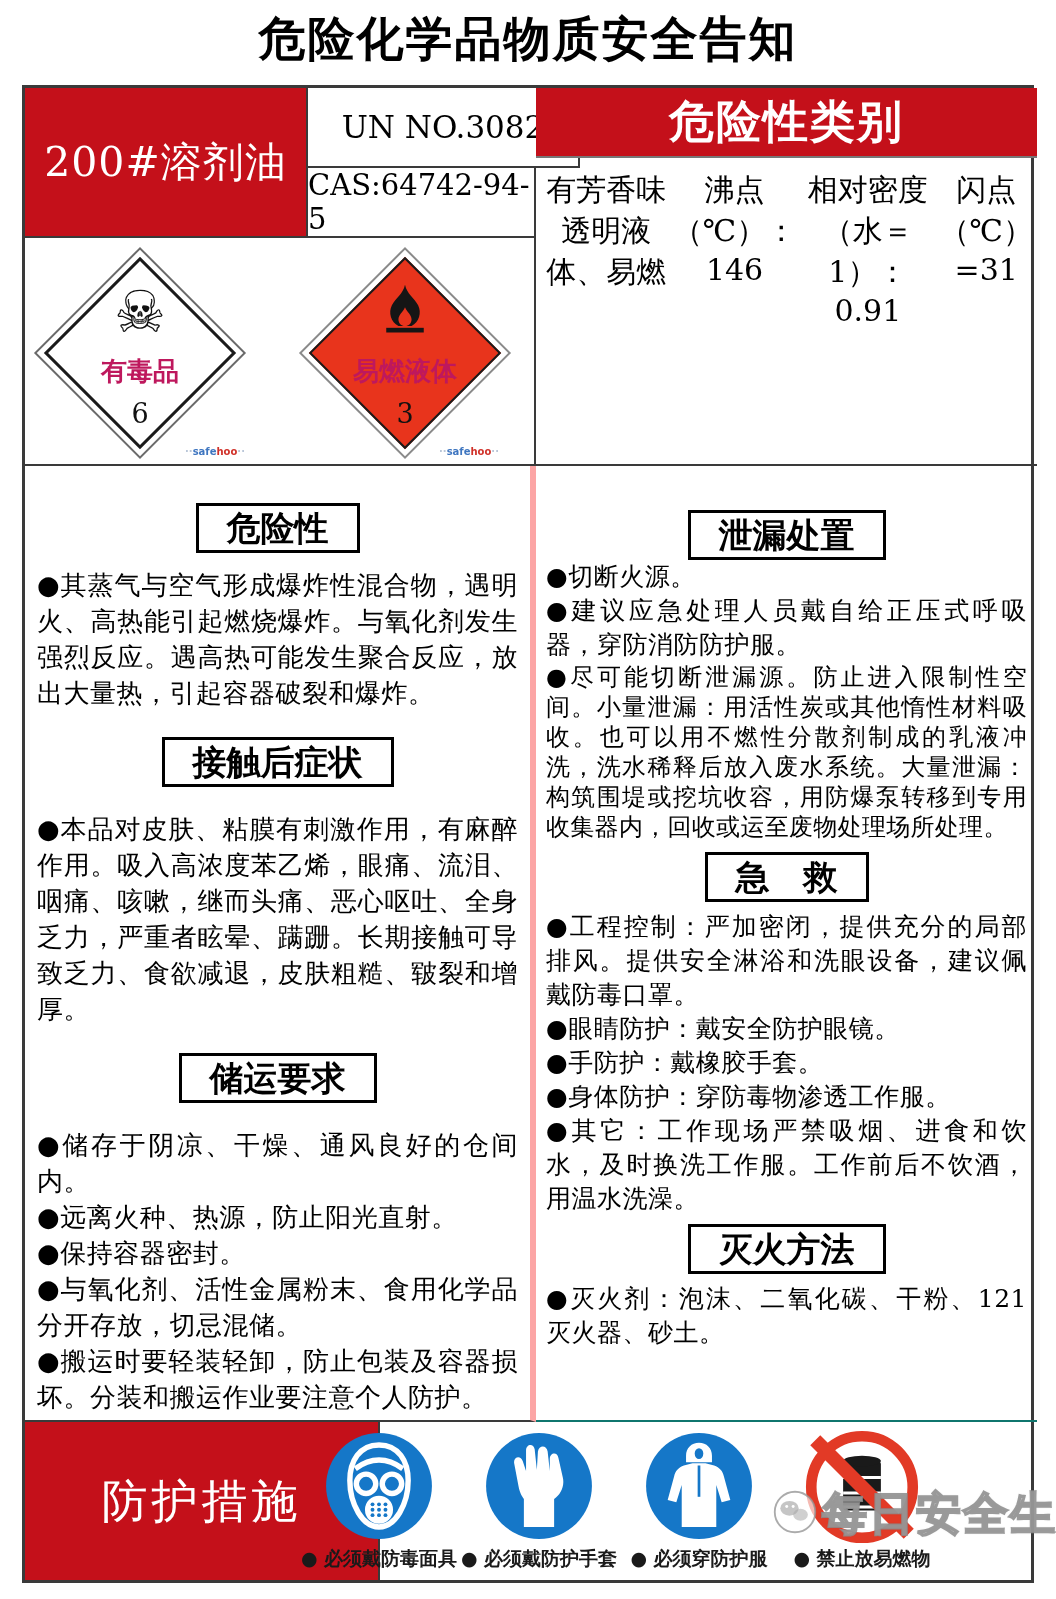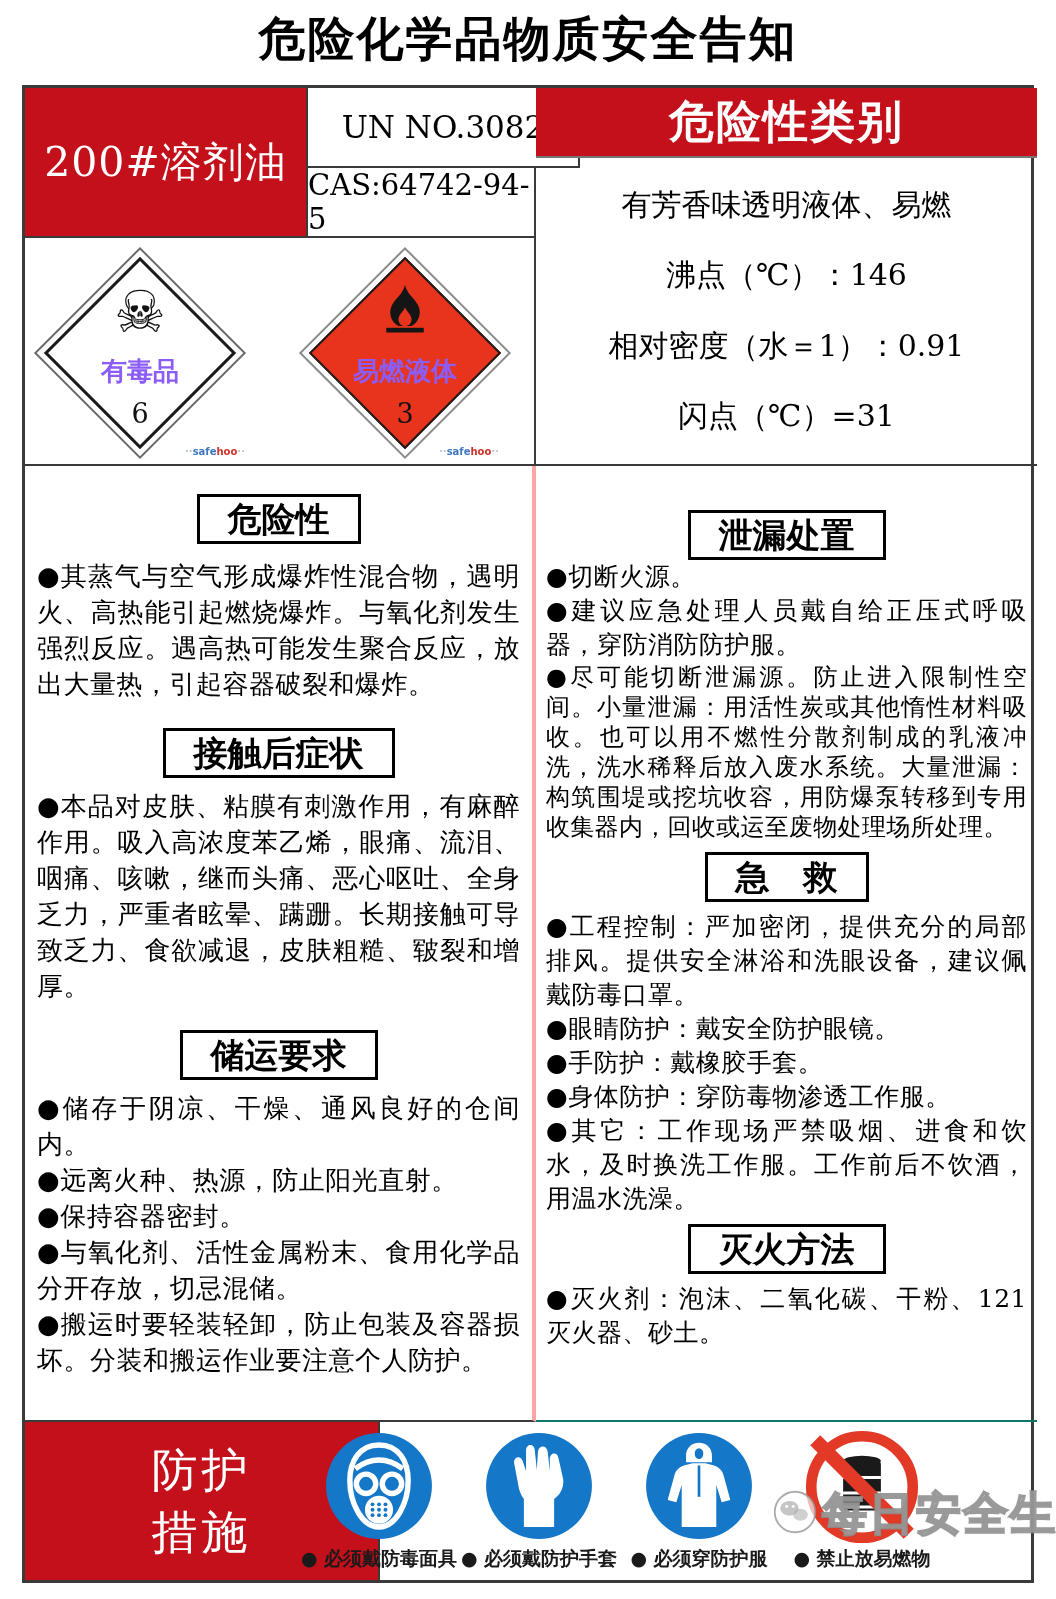--- a/index.html
+++ b/index.html
@@ -38,21 +38,21 @@
   .c-class-title{
     left:511px; top:0; width:501px; height:70px; background:#c4101a;
     border-bottom:2px solid #777;
     display:flex; align-items:center; justify-content:center;
     color:#fff; font-family:"DejaVu Sans","Liberation Sans",sans-serif;
     font-weight:bold; font-size:45px; letter-spacing:2px;
   }
   .c-props{
     left:511px; top:70px; width:501px; height:308px;
     border-bottom:2px solid #3a3a3a;
-    display:flex; flex-direction:column; justify-content:space-around;
+    display:flex; flex-direction:row; justify-content:space-around;
     text-align:center; font-size:30px; padding:12px 4px;
   }
 
   
   .c-diamonds{
     left:0; top:150px; width:511px; height:228px;
     border-right:2px solid #3a3a3a; border-bottom:2px solid #3a3a3a;
   }
   .diamond{ position:absolute; width:136px; height:136px; transform:rotate(45deg); }
   .d-toxic{
@@ -63,56 +63,56 @@
     left:312px; top:47px; background:#e8341c; border:2px solid #1a1a1a;
     box-shadow:0 0 0 5px #fff, 0 0 0 7px #8a8a8a;
   }
   .dcontent{
     position:absolute; top:44px; width:140px; height:146px; z-index:2;
     display:flex; flex-direction:column; align-items:center; justify-content:space-between;
     text-align:center;
   }
   .dc-toxic{ left:45px; } .dc-flam{ left:310px; }
   .skull{ font-family:"DejaVu Sans",sans-serif; font-size:58px; line-height:60px; color:#111; }
-  .dname{ font-size:26px; line-height:30px; font-weight:bold; color:#8b5cf6; }
+  .dname{ font-size:26px; line-height:30px; font-weight:bold; color:#be185d; }
   .dnum{ font-size:27px; line-height:28px; color:#111; }
   .safehoo{
     position:absolute; top:208px; width:100px; text-align:center;
     font-family:"DejaVu Sans",sans-serif; font-size:10px; font-weight:bold; line-height:12px;
   }
   .sh-1{ left:140px; } .sh-2{ left:394px; }
   .wm-dash{ color:#b9c6d8; } .wm-safe{ color:#3f76c0; } .wm-hoo{ color:#d03028; }
 
   
   .c-left{
     left:0; top:378px; width:511px; height:956px;
-    border-right:4px solid #fca5a5; border-bottom:2px solid #3a3a3a;
-    padding:0 12px; overflow:hidden;
+    border-right:6px solid #fca5a5; border-bottom:2px solid #3a3a3a;
+    padding:9px 12px; overflow:hidden;
   }
   .c-right{
     left:511px; top:378px; width:501px; height:956px;
     border-bottom:2px solid #0f766e; padding:16px 10px; overflow:hidden;
   }
   .hbox{
     display:block; width:max-content; margin-left:auto; margin-right:auto;
     border:3px solid #000; background:#fff;
     font-family:"DejaVu Sans","Liberation Sans",sans-serif; font-weight:bold;
     font-size:34px; line-height:42px; padding:1px 28px; text-align:center;
   }
   .btxt{ font-size:26px; line-height:36px; text-align:justify; letter-spacing:0.5px; }
   .btxt-r{ font-size:25px; line-height:34px; text-align:justify; letter-spacing:0.5px; }
   .btxt-sm{ font-size:24px; line-height:30px; text-align:justify; letter-spacing:0.3px; }
   .mt28{ margin-top:28px; } .mt26{ margin-top:26px; }
-  .mt18{ margin-top:10px; } .mt14{ margin-top:14px; } .mt10{ margin-top:10px; } .mt8{ margin-top:8px; }
+  .mt18{ margin-top:24px; } .mt14{ margin-top:14px; } .mt10{ margin-top:10px; } .mt8{ margin-top:8px; }
 
   
   .c-prot-label{
     left:0; top:1334px; width:355px; height:158px; background:#c4101a;
     border-right:2px solid #3a3a3a;
-    display:flex; flex-direction:column; align-items:center; justify-content:center;
+    display:flex; flex-direction:row; align-items:center; justify-content:center;
     color:#fff; font-size:46px; line-height:62px; letter-spacing:4px;
   }
   .c-prot-icons{ left:300px; top:1334px; width:712px; height:158px; }
   .picon{ position:absolute; top:10px; width:108px; height:108px; }
   .picon svg{ width:100%; height:100%; display:block; }
   .pi-1{ left:0px; } .pi-2{ left:160px; } .pi-3{ left:320px; } .pi-4{ left:478px; width:118px; height:118px; top:6px; }
   .pcap{
     position:absolute; top:124px; width:190px; text-align:center;
     font-family:"DejaVu Sans","Liberation Sans",sans-serif; font-weight:bold;
     font-size:19px; color:#1a1a1a; white-space:nowrap;

